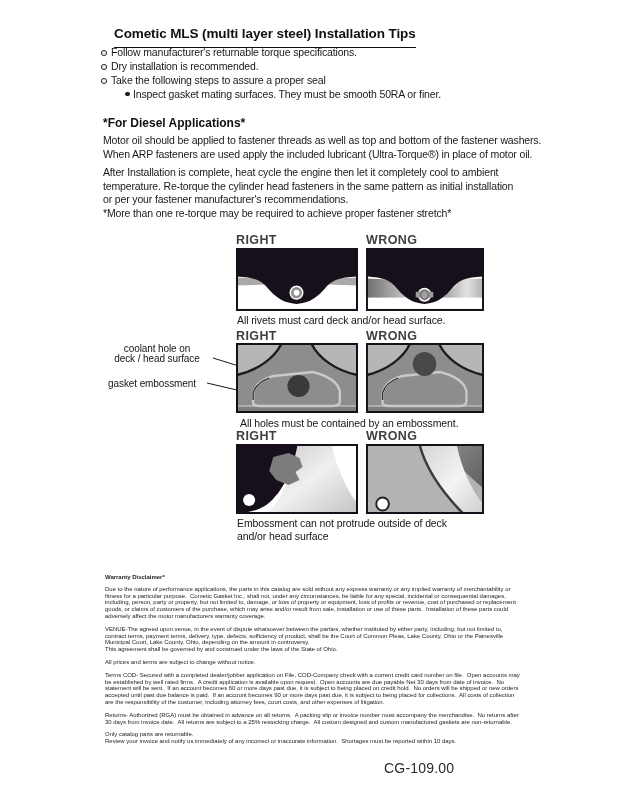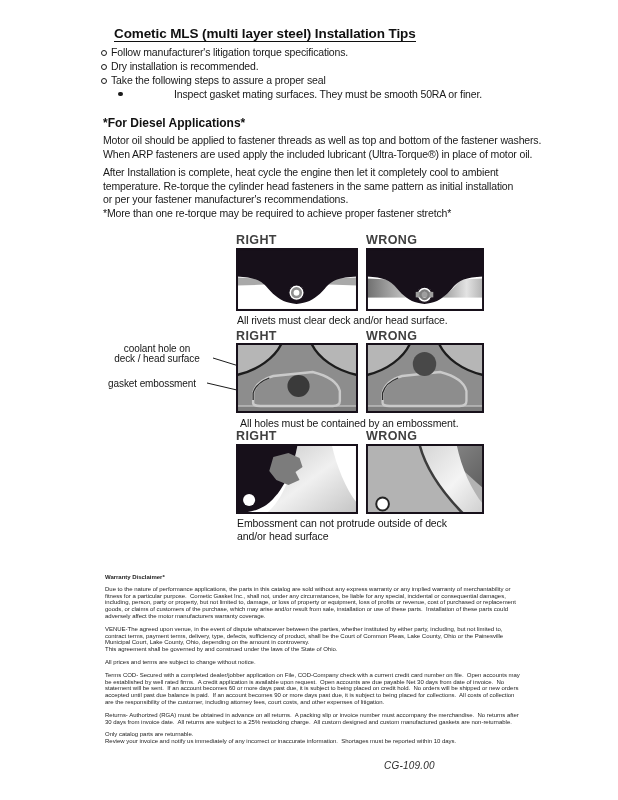--- a/index.html
+++ b/index.html
@@ -5,55 +5,55 @@
   html,body{margin:0;padding:0;background:#ffffff;}
   .page{
     position:relative;width:618px;height:800px;background:#ffffff;
     font-family:"Liberation Sans","DejaVu Sans",sans-serif;color:#1b1b1b;
     overflow:hidden;
   }
   .abs{position:absolute;}
   .pre{white-space:pre;}
   .doc-title{
     left:114px;top:26px;font-size:13.5px;font-weight:bold;color:#101010;
-    border-bottom:1.6px solid #101010;padding-bottom:0;letter-spacing:-0.1px;
+    border-bottom:1.6px solid #101010;padding-bottom:6px;letter-spacing:-0.1px;
   }
   .tips{left:101px;top:45px;font-size:10.5px;letter-spacing:-0.15px;color:#191919;}
   .tip{display:flex;align-items:flex-start;line-height:14px;}
-  .tip.sub{margin-left:17px;gap:48px;}
+  .tip.sub{margin-left:24px;}
   .m-circ{
     width:4px;height:4px;border:1px solid #1b1b1b;border-radius:50%;
     display:inline-block;margin:4.5px 4px 0 0;flex:0 0 auto;
   }
   .m-dot{
     width:4.5px;height:4.5px;background:#1b1b1b;border-radius:50%;
     display:inline-block;margin:4.5px 3.5px 0 0;flex:0 0 auto;
   }
   .diesel-h{left:103px;top:116px;font-size:12px;font-weight:bold;color:#111;}
   .body-p{left:103px;font-size:10.5px;line-height:13.5px;letter-spacing:-0.15px;color:#191919;}
   .rw-label{top:0;font-size:12.5px;font-weight:600;letter-spacing:0.4px;text-align:left;color:#404040;}
   .caption{font-size:10.5px;letter-spacing:-0.1px;color:#161616;line-height:13px;}
   .diag{display:block;}
   .small-label{font-size:10px;line-height:10px;text-align:center;color:#161616;letter-spacing:-0.1px;}
   .fineprint{left:105px;top:574px;font-size:6px;line-height:6.8px;letter-spacing:-0.02px;color:#242424;}
   .fp-h{font-weight:bold;margin-bottom:5px;}
   .fp-para{margin-bottom:6px;}
-  .doc-code{left:384px;top:760px;font-size:10px;color:#2c2c2c;letter-spacing:0.2px;font-style:italic;}
+  .doc-code{left:384px;top:760px;font-size:14px;color:#2c2c2c;letter-spacing:0.2px;}
 </style>
 </head>
 <body>
 
 <div class="page">
 
   <div class="abs doc-title">Cometic MLS (multi layer steel) Installation Tips</div>
 
   <div class="abs tips">
     <div class="tip">
       <span class="m-circ"></span>
-      <span>Follow manufacturer's litigation torque specifications.</span>
+      <span>Follow manufacturer's returnable torque specifications.</span>
     </div>
     <div class="tip">
       <span class="m-circ"></span>
       <span>Dry installation is recommended.</span>
     </div>
     <div class="tip">
       <span class="m-circ"></span>
       <span>Take the following steps to assure a proper seal</span>
     </div>
     <div class="tip sub">
@@ -99,21 +99,21 @@
     <path d="M1,30 L24,31 C30,38 36,44 43,49 L1,49 Z" fill="url(#w1l)"></path>
     <path d="M120,30 L97,31 C91,38 85,44 78,49 L120,49 Z" fill="url(#w1r)"></path>
     <rect x="1" y="49" width="119" height="12" fill="#ffffff"></rect>
     <path d="M1,1 H120 V28 C102,29 96,31 88,40 C82,47 75,52 67,54 C62,55.5 58,55.5 53,54 C45,52 38,47 32,40 C24,31 18,29 1,28 Z" fill="#17101a"></path>
     <circle cx="60" cy="46" r="7.5" fill="#ffffff" stroke="#17101a" stroke-width="1"></circle>
     <rect x="51" y="43.2" width="18" height="5.4" fill="#9f9f9f"></rect>
     <circle cx="60" cy="46" r="4.2" fill="none" stroke="#7d7d7d" stroke-width="2.4"></circle>
     <rect x="1" y="1" width="119" height="60" fill="none" stroke="#17101a" stroke-width="2"></rect>
   </svg>
 
-  <div class="abs caption" style="left:237px;top:314px;">All rivets must clear deck and/or head surface.</div>
+  <div class="abs caption" style="left:237px;top:314px;">All rivets must card deck and/or head surface.</div>
 
   <div class="abs rw-label" style="left:236px;top:329px;width:122px;">RIGHT</div>
   <div class="abs rw-label" style="left:366px;top:329px;width:118px;">WRONG</div>
 
   <div class="abs small-label pre" style="left:102px;top:344px;width:110px;">coolant hole on
 deck / head surface</div>
   <div class="abs small-label" style="left:98px;top:379px;width:108px;">gasket embossment</div>
 
   <svg class="abs" style="left:205px;top:352px;" width="100" height="46">
     <line x1="8" y1="6" x2="92" y2="32" stroke="#1b1b1b" stroke-width="1"></line>

